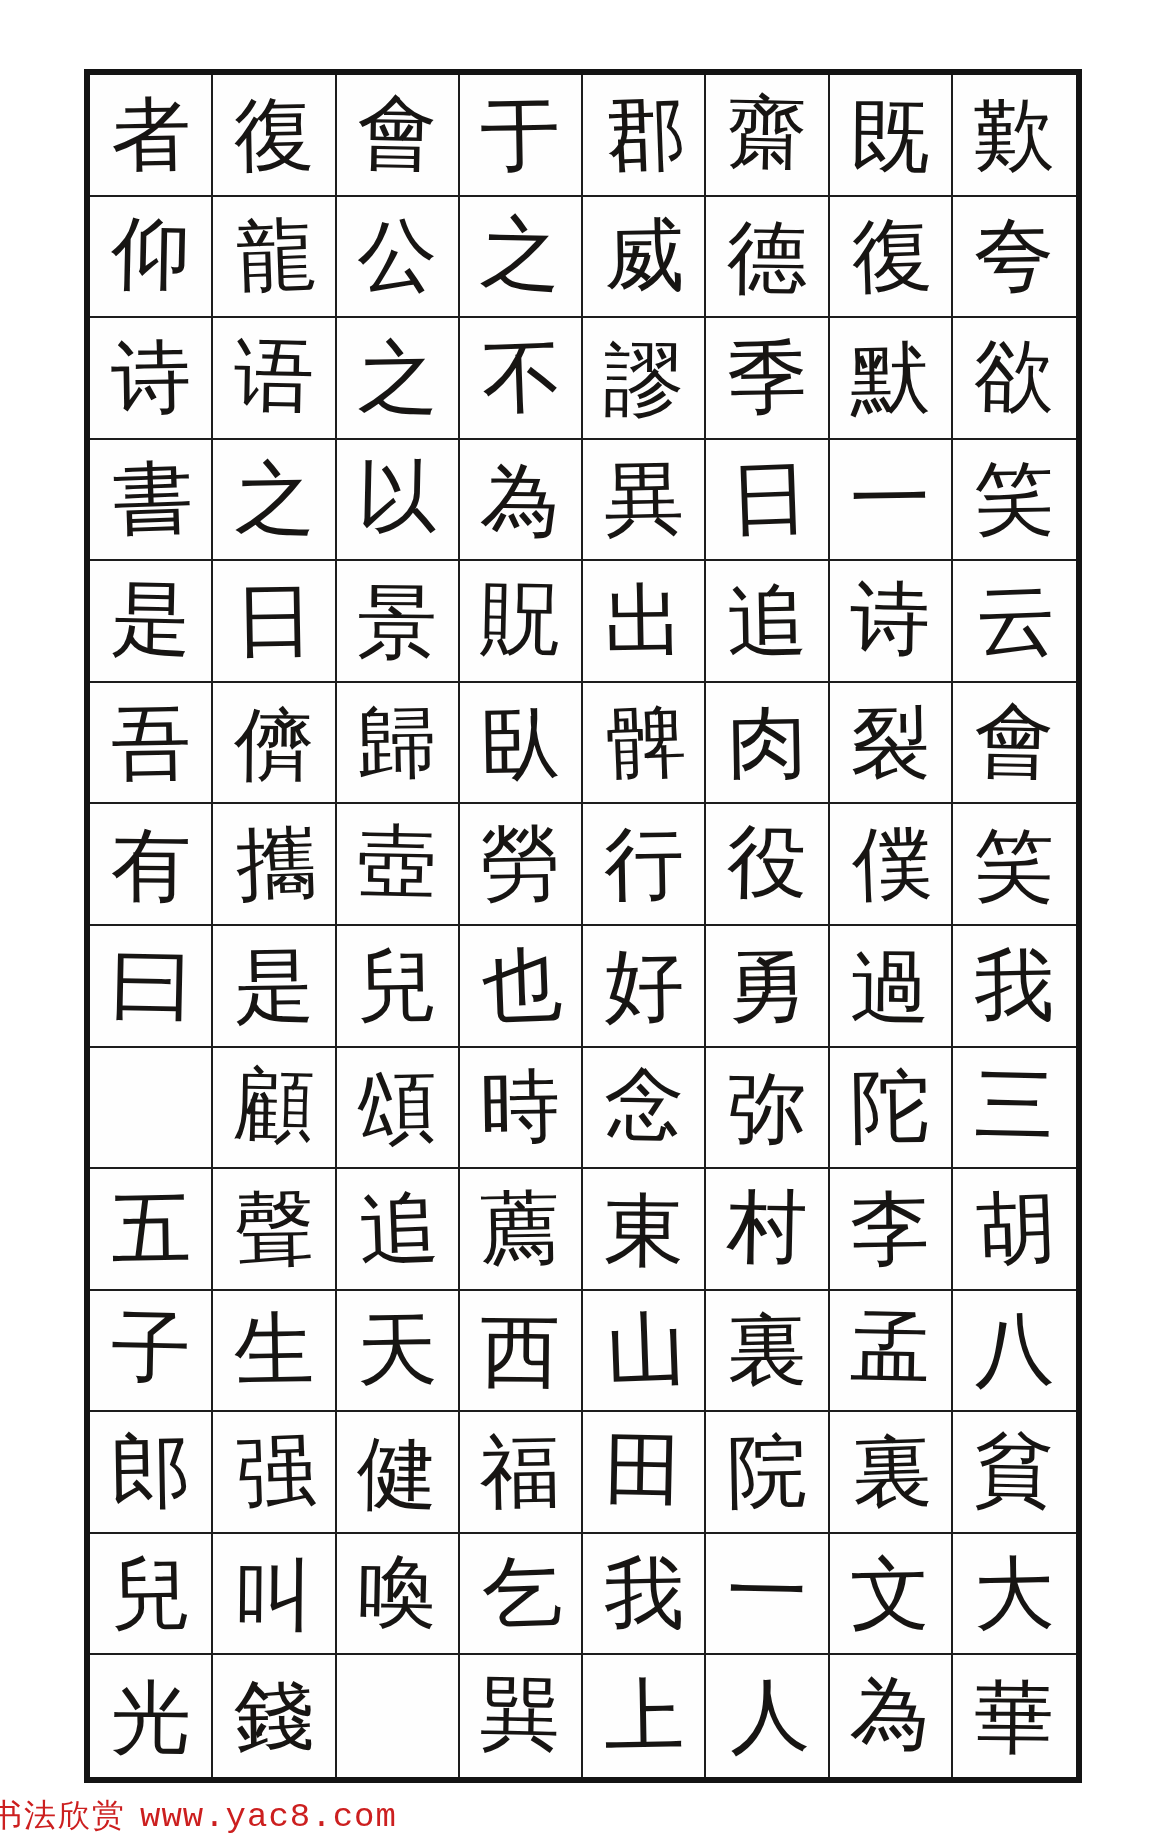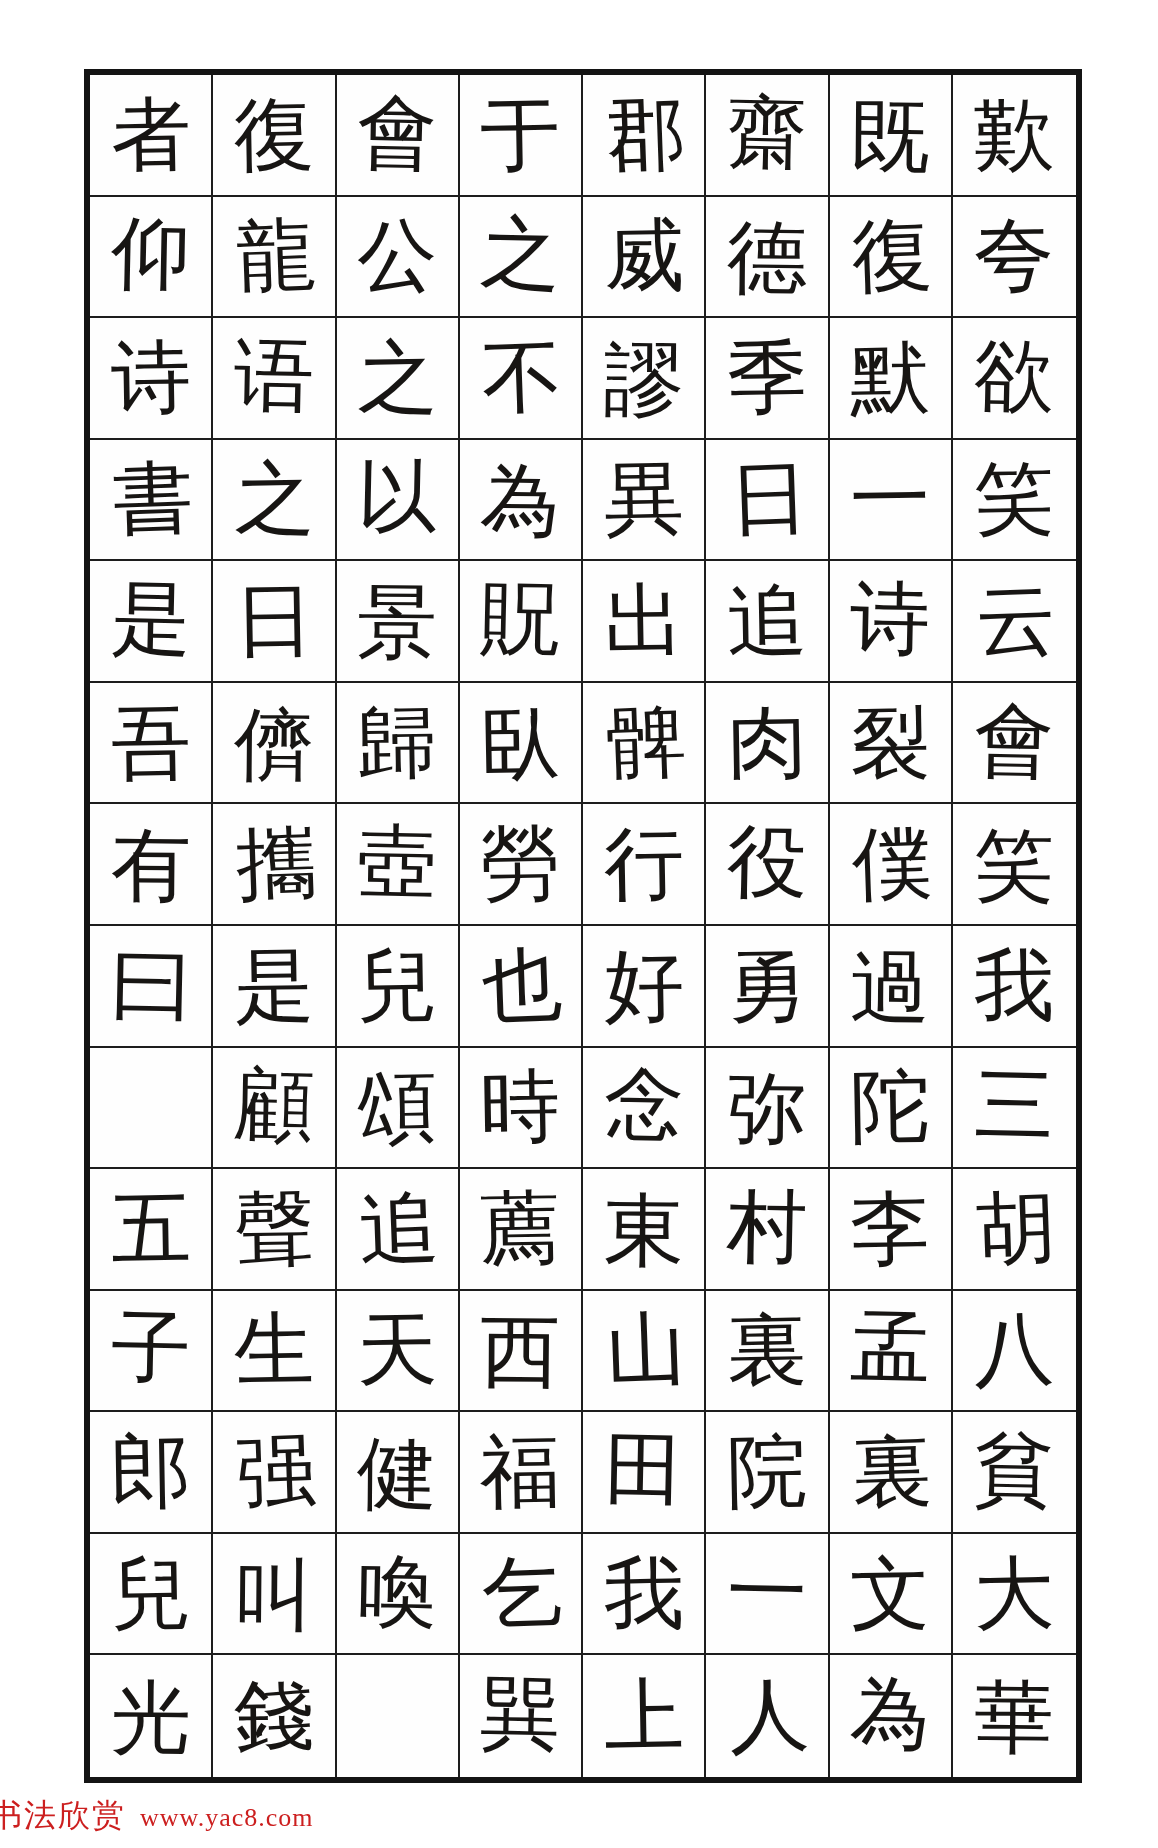--- a/index.html
+++ b/index.html
@@ -62,22 +62,22 @@
     display: flex;
     align-items: baseline;
     gap: 14px;
   }
   #watermark .wm-cn {
     font-size: 32px;
     font-family: "Liberation Serif", serif;
     letter-spacing: 2px;
   }
   #watermark .wm-url {
-    font-size: 26px;
-    font-family: Liberation Serif, serif;
+    font-size: 34px;
+    font-family: Liberation Mono, monospace;
     letter-spacing: 1px;
   }
 </style>
 </head>
 <body>
 
 <div id="page">
 
   <div id="grid">
       <div class="cell">

